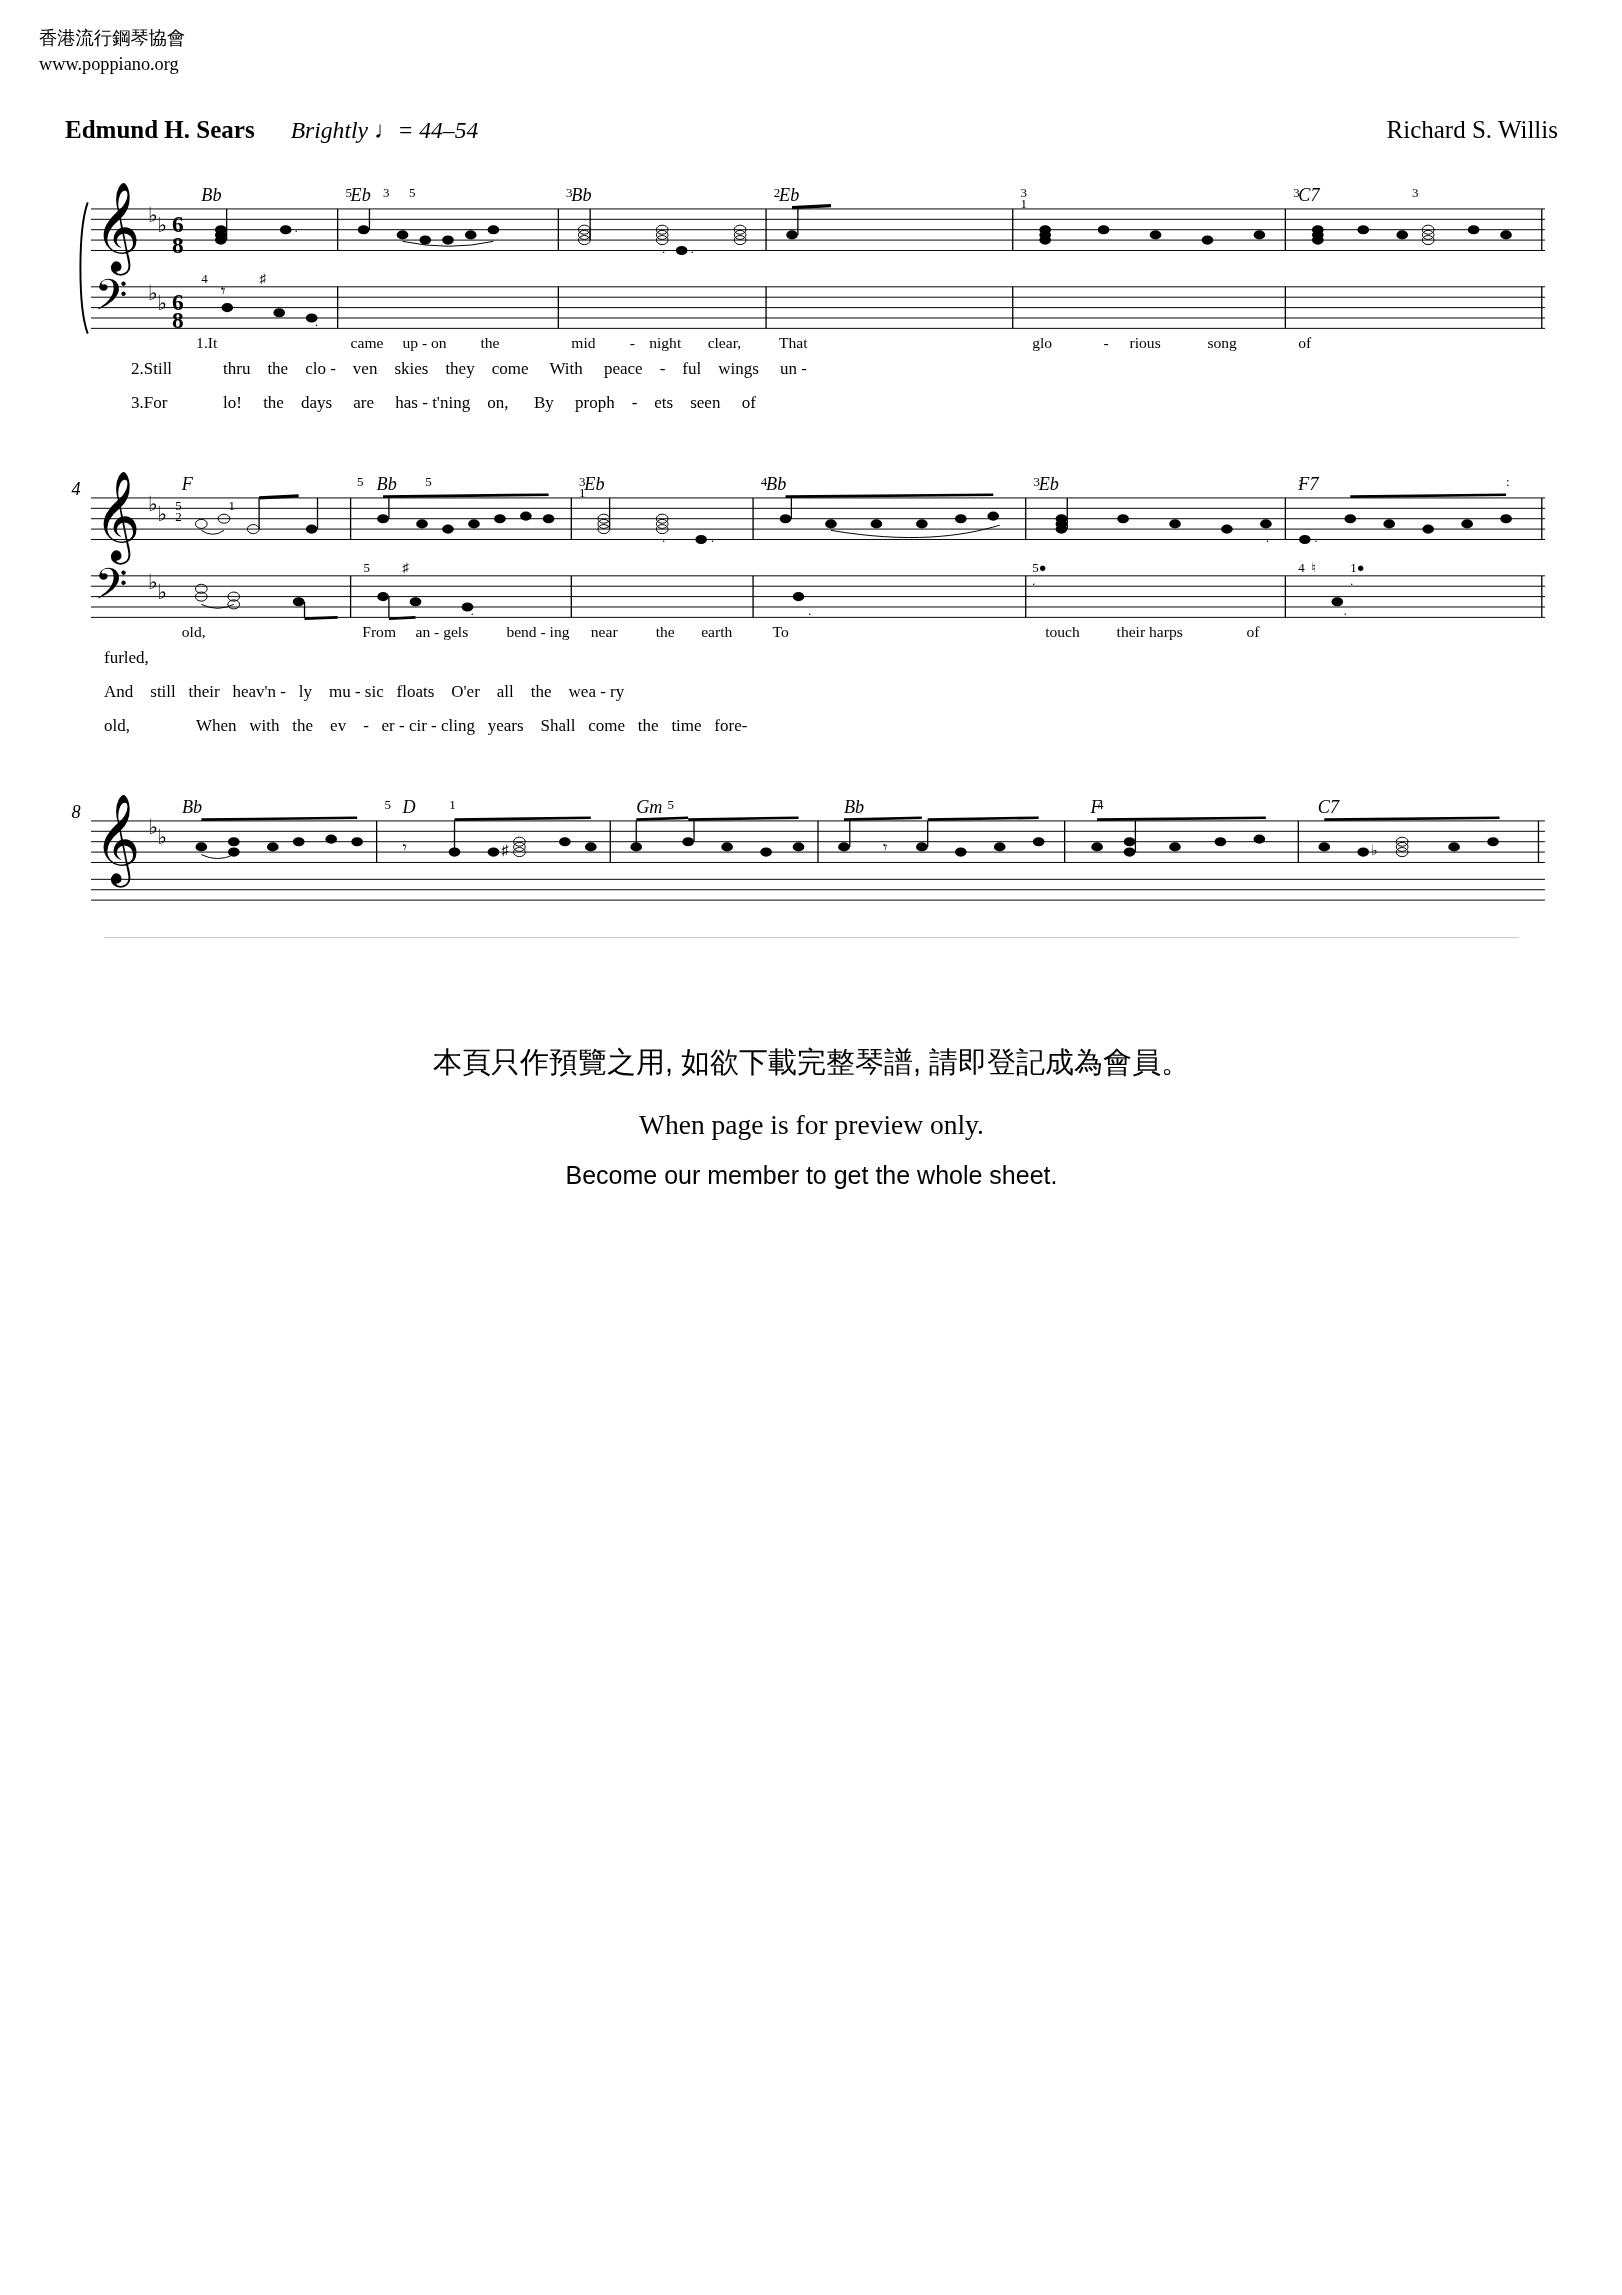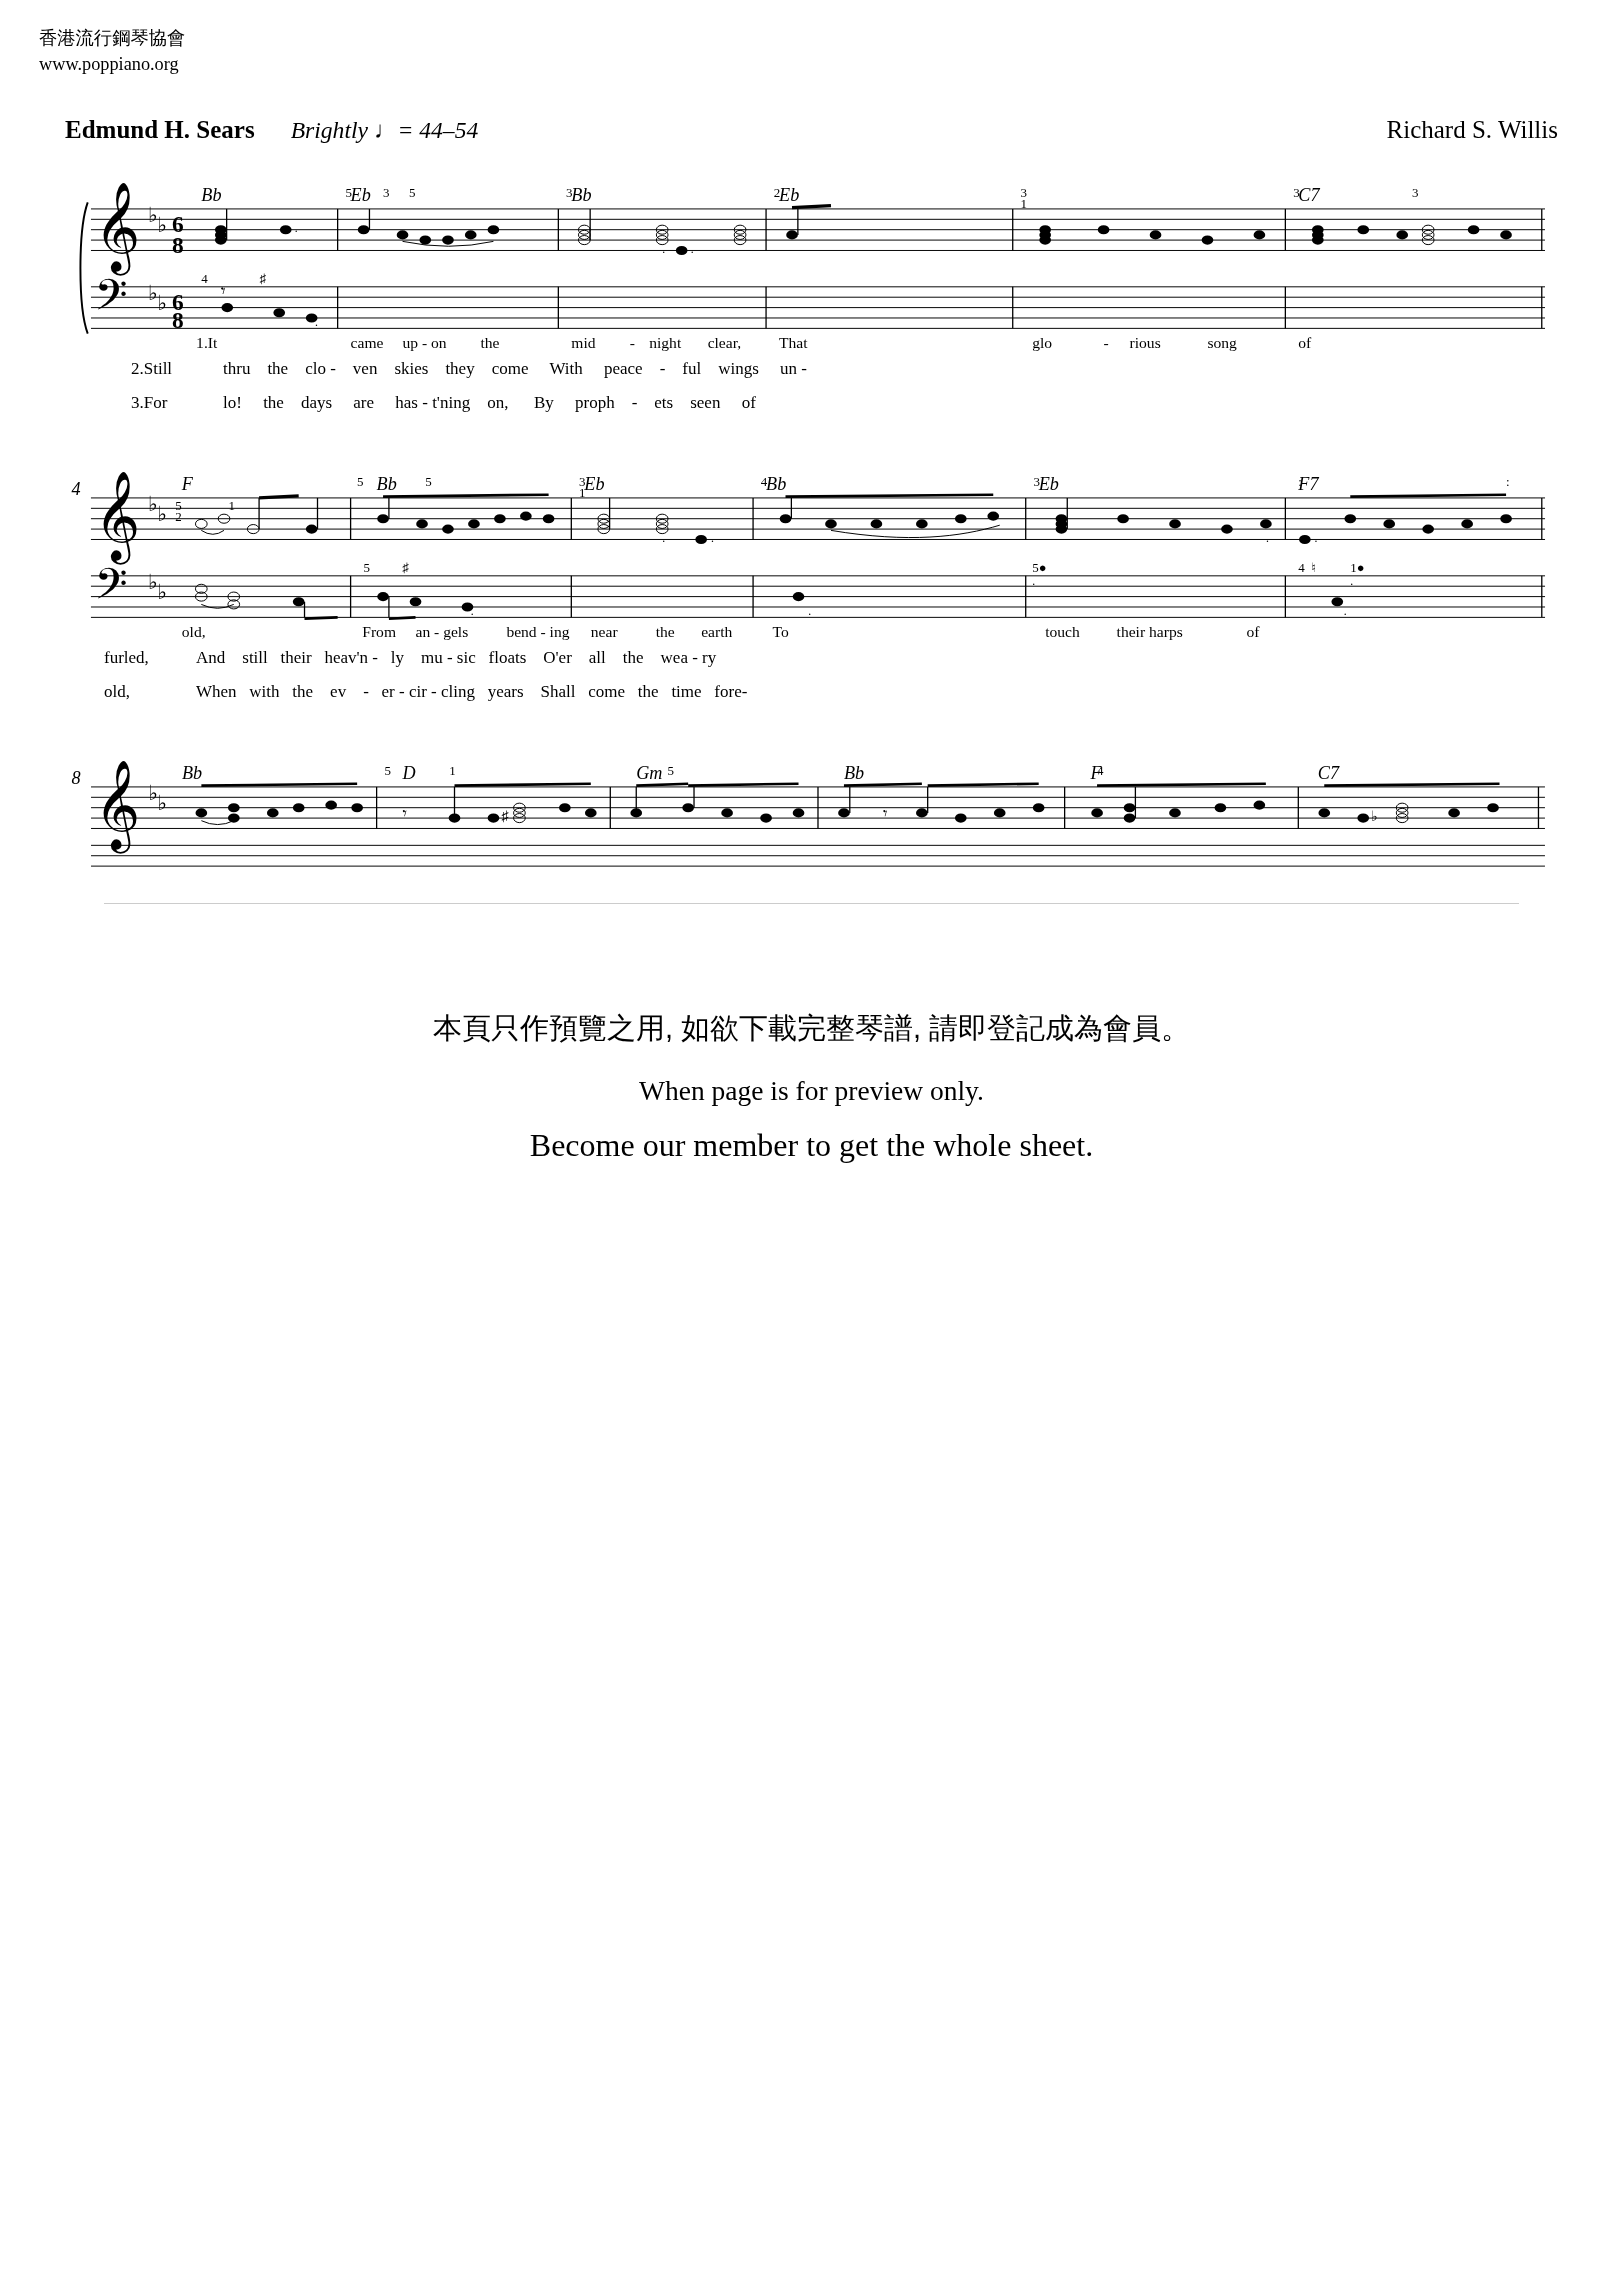--- a/index.html
+++ b/index.html
@@ -86,22 +86,22 @@
       font-size: 29px;
       margin-bottom: 26px;
       font-family: 'Arial', 'Helvetica', sans-serif;
     }
     .preview-english-1 {
       font-size: 27.5px;
       margin-bottom: 19.6px;
       font-family: 'Times New Roman', serif;
     }
     .preview-english-2 {
-      font-size: 32px;
-      font-family: Liberation Serif, serif;
+      font-size: 25px;
+      font-family: Liberation Sans, sans-serif;
     }
 
     
     .divider {
       border: none;
       border-top: 0.7px solid #ccc;
       margin: 19.6px 52px;
     }
   </style>
 </head>
@@ -444,21 +444,21 @@
       <text x="700" y="295" font-size="24" font-family="Times New Roman">bend - ing</text>
       <text x="830" y="295" font-size="24" font-family="Times New Roman">near</text>
       <text x="930" y="295" font-size="24" font-family="Times New Roman">the</text>
       <text x="1000" y="295" font-size="24" font-family="Times New Roman">earth</text>
       <text x="1110" y="295" font-size="24" font-family="Times New Roman">To</text>
       <text x="1530" y="295" font-size="24" font-family="Times New Roman">touch</text>
       <text x="1640" y="295" font-size="24" font-family="Times New Roman">their harps</text>
       <text x="1840" y="295" font-size="24" font-family="Times New Roman">of</text>
     </svg>
 
-    <div style="display:flex; padding: 0 52px; font-size:17px; font-family:'Times New Roman'; line-height:2; margin-top:-6.5px;">
+    <div style="display:flex; padding: 0 52px; font-size:17px; font-family:'Times New Roman'; line-height:2; margin-top:-6.5px;flex-direction:column;">
       <span style="min-width:92px;">furled,</span>
       <span style="flex:1;">And &nbsp;&nbsp; still &nbsp; their &nbsp; heav'n - &nbsp; ly &nbsp;&nbsp; mu - sic &nbsp; floats &nbsp;&nbsp; O'er &nbsp;&nbsp; all &nbsp;&nbsp; the &nbsp;&nbsp; wea - ry</span>
     </div>
     <div style="display:flex; padding: 0 52px; font-size:17px; font-family:'Times New Roman'; line-height:2;">
       <span style="min-width:92px;">old,</span>
       <span style="flex:1;">When &nbsp; with &nbsp; the &nbsp;&nbsp; ev &nbsp;&nbsp; - &nbsp; er - cir - cling &nbsp; years &nbsp;&nbsp; Shall &nbsp; come &nbsp; the &nbsp; time &nbsp; fore-</span>
     </div>
   </div>
 
   <div class="staff-system">

